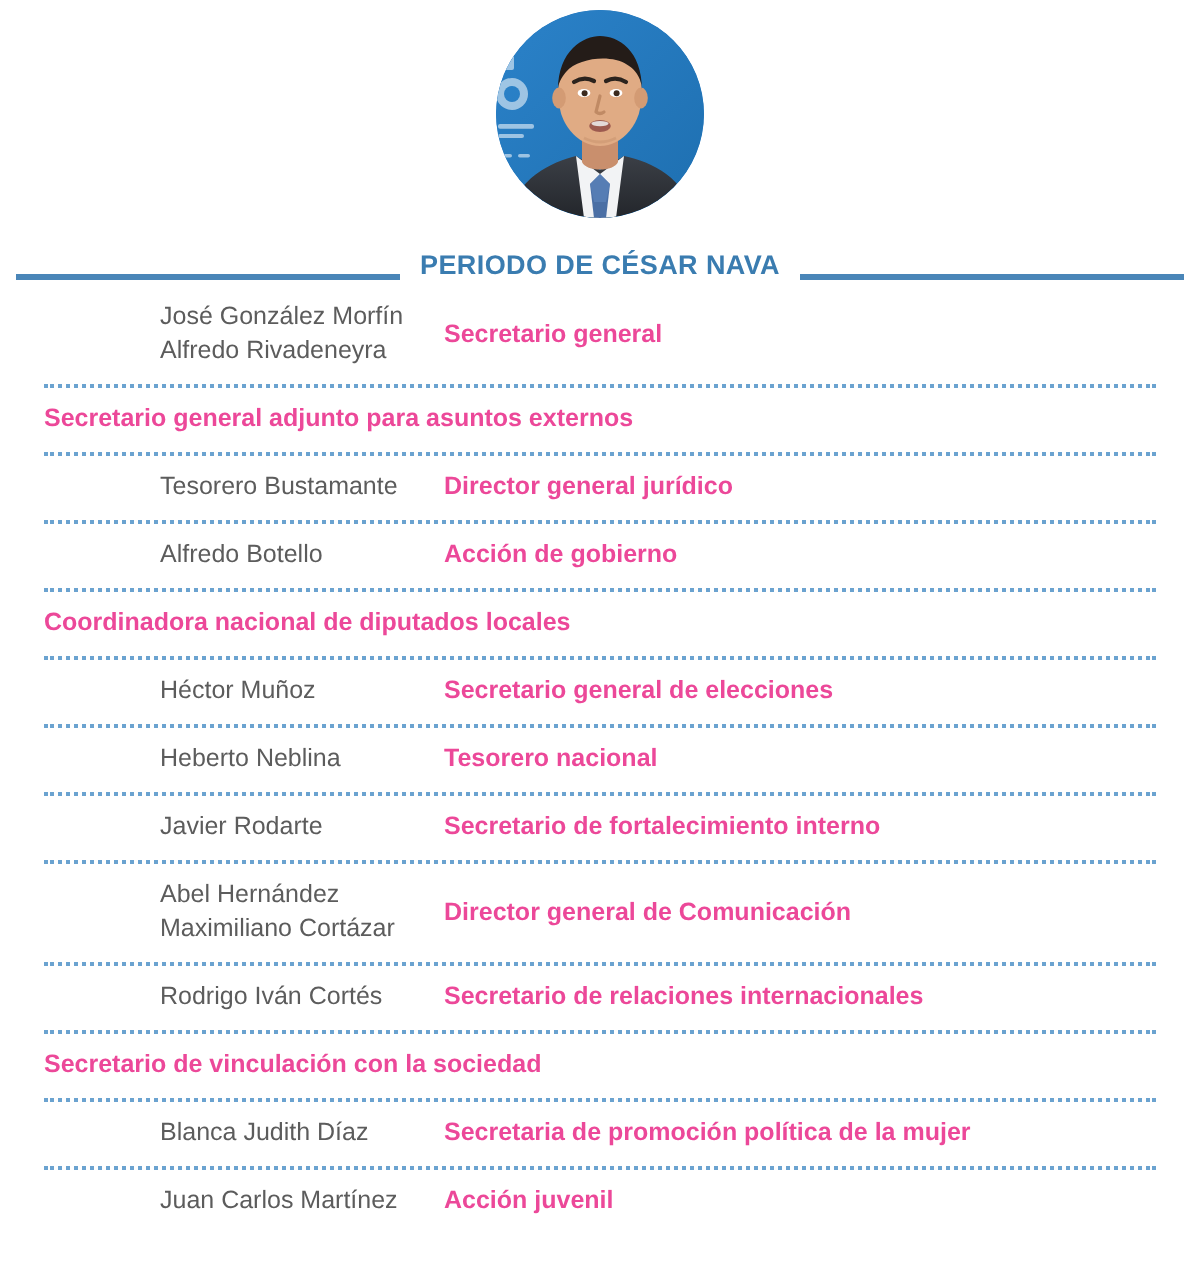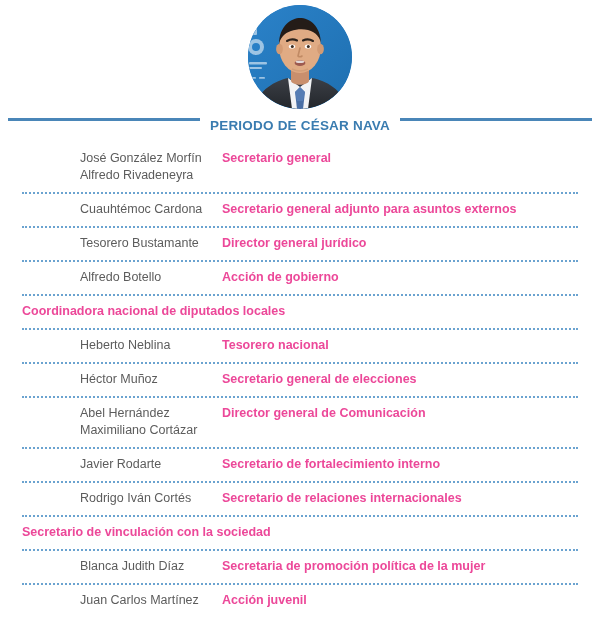--- a/index.html
+++ b/index.html
@@ -48,21 +48,21 @@
   }
 
   
   .section-head {
     position: absolute;
     left: 8px;
     top: 118px;
     width: 584px;
     height: 22px;
     display: flex;
-    align-items: flex-start;
+    align-items: flex-end;
     gap: 10px;
   }
   .rule {
     flex: 1 1 auto;
     height: 3px;
     background: #4a86b8;
   }
   .section-title {
     flex: 0 0 auto;
     font-size: 13.5px;
@@ -75,21 +75,21 @@
 
   
   .table {
     position: absolute;
     left: 22px;
     top: 143px;
     width: 556px;
   }
   .row {
     display: flex;
-    align-items: flex-start;
+    align-items: center;
     padding: 7px 0 8px 0;
     border-bottom: 2px dotted #6ba3d0;
     box-sizing: border-box;
   }
   .row:last-child {
     border-bottom: none;
   }
   .cell-name {
     flex: 0 0 200px;
     padding-left: 58px;
@@ -184,52 +184,51 @@
     <div class="rule"></div>
   </div>
 
   <div class="table" id="roster-table">
       <div class="row">
         <div class="cell-name">José González Morfín
 Alfredo Rivadeneyra</div>
         <div class="cell-role">Secretario general</div>
       </div>
       <div class="row">
-        <div class="cell-name">Cuauhtémoc Cardona</div>
         <div class="cell-role">Secretario general adjunto para asuntos externos</div>
       </div>
       <div class="row">
         <div class="cell-name">Tesorero Bustamante</div>
         <div class="cell-role">Director general jurídico</div>
       </div>
       <div class="row">
         <div class="cell-name">Alfredo Botello</div>
         <div class="cell-role">Acción de gobierno</div>
       </div>
       <div class="row">
         <div class="cell-role">Coordinadora nacional de diputados locales</div>
       </div>
       <div class="row">
+        <div class="cell-name">Héctor Muñoz</div>
+        <div class="cell-role">Secretario general de elecciones</div>
+      </div>
+      <div class="row">
         <div class="cell-name">Heberto Neblina</div>
         <div class="cell-role">Tesorero nacional</div>
       </div>
       <div class="row">
-        <div class="cell-name">Héctor Muñoz</div>
-        <div class="cell-role">Secretario general de elecciones</div>
+        <div class="cell-name">Javier Rodarte</div>
+        <div class="cell-role">Secretario de fortalecimiento interno</div>
       </div>
       <div class="row">
         <div class="cell-name">Abel Hernández
 Maximiliano Cortázar</div>
         <div class="cell-role">Director general de Comunicación</div>
       </div>
       <div class="row">
-        <div class="cell-name">Javier Rodarte</div>
-        <div class="cell-role">Secretario de fortalecimiento interno</div>
-      </div>
-      <div class="row">
         <div class="cell-name">Rodrigo Iván Cortés</div>
         <div class="cell-role">Secretario de relaciones internacionales</div>
       </div>
       <div class="row">
         <div class="cell-role">Secretario de vinculación con la sociedad</div>
       </div>
       <div class="row">
         <div class="cell-name">Blanca Judith Díaz</div>
         <div class="cell-role">Secretaria de promoción política de la mujer</div>
       </div>

